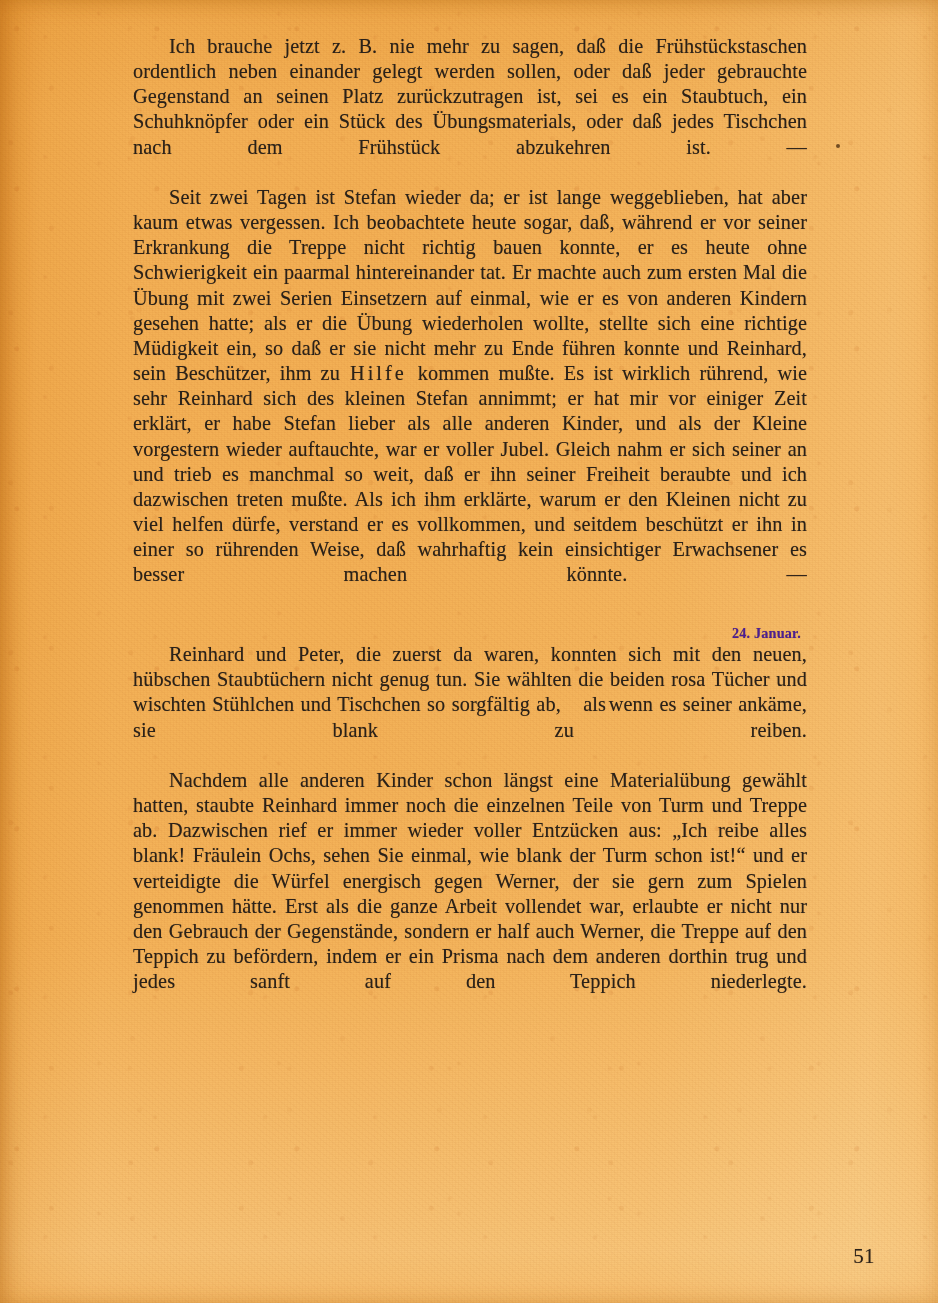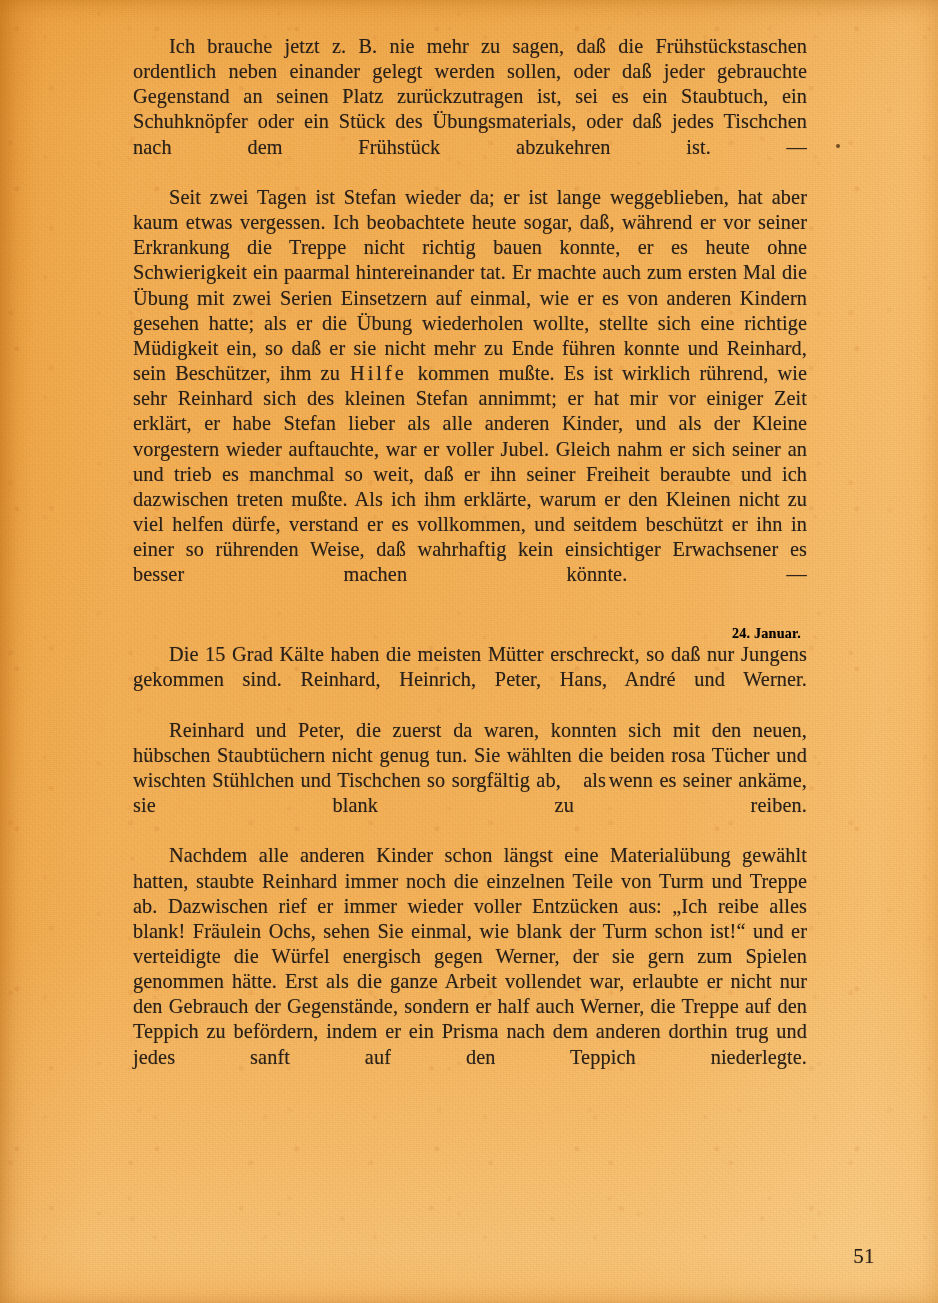--- a/index.html
+++ b/index.html
@@ -126,21 +126,21 @@
     display: inline-block;
     width: 100%;
   }
 
   
   .dateline {
     text-align: right;
     font-size: 14.2px;
     line-height: 16px;
     font-weight: bold;
-    color: #000000;
+    color: #4c1d95;
     letter-spacing: 0.2px;
     margin: 12.5px 0 1px 0;
     padding-right: 6px;
     text-shadow: 0 0 0.7px rgba(60,40,18,0.45);
   }
 
   
   .sperr {
     letter-spacing: 3.0px;
     padding-left: 1px;
@@ -204,23 +204,20 @@
     </p>
 
     <p class="para">
       <span>Seit zwei Tagen ist Stefan wieder da; er ist lange weggeblieben, hat aber kaum etwas vergessen. Ich beobachtete heute sogar, daß, während er vor seiner Erkrankung die Treppe nicht richtig bauen konnte, er es heute ohne Schwierigkeit ein paarmal hintereinander tat. Er machte auch zum ersten Mal die Übung mit zwei Serien Einsetzern auf einmal, wie er es von anderen Kindern gesehen hatte; als er die Übung wiederholen wollte, stellte sich eine richtige Müdigkeit ein, so daß er sie nicht mehr zu Ende führen konnte und Reinhard, sein Beschützer, ihm zu </span><span class="sperr">Hilfe</span><span> kommen mußte. Es ist wirklich rührend, wie sehr Reinhard sich des kleinen Stefan annimmt; er hat mir vor einiger Zeit erklärt, er habe Stefan lieber als alle anderen Kinder, und als der Kleine vorgestern wieder auftauchte, war er voller Jubel. Gleich nahm er sich seiner an und trieb es manchmal so weit, daß er ihn seiner Freiheit beraubte und ich dazwischen treten mußte. Als ich ihm erklärte, warum er den Kleinen nicht zu viel helfen dürfe, verstand er es vollkommen, und seitdem beschützt er ihn in einer so rührenden Weise, daß wahrhaftig kein einsichtiger Erwachsener es besser machen könnte. —</span>
     </p>
 
     <div class="dateline">
       <span>24. Januar.</span>
     </div>
 
-    <p class="para">
-      <span>Die 15 Grad Kälte haben die meisten Mütter erschreckt, so daß nur Jungens gekommen sind. Reinhard, Heinrich, Peter, Hans, André und Werner.</span>
-    </p>
 
     <p class="para">
       <span>Reinhard und Peter, die zuerst da waren, konnten sich mit den neuen, hübschen Staubtüchern nicht genug tun. Sie wählten die beiden rosa Tücher und wischten Stühlchen und Tischchen so sorgfältig ab, </span><span class="tight">als wenn</span><span> es seiner ankäme, sie blank zu reiben.</span>
     </p>
 
     <p class="para">
       <span>Nachdem alle anderen Kinder schon längst eine Materialübung gewählt hatten, staubte Reinhard immer noch die einzelnen Teile von Turm und Treppe ab. Dazwischen rief er immer wieder voller Entzücken aus: „Ich reibe alles blank! Fräulein Ochs, sehen Sie einmal, wie blank der Turm schon ist!“ und er verteidigte die Würfel energisch gegen Werner, der sie gern zum Spielen genommen hätte. Erst als die ganze Arbeit vollendet war, erlaubte er nicht nur den Gebrauch der Gegenstände, sondern er half auch Werner, die Treppe auf den Teppich zu befördern, indem er ein Prisma nach dem anderen dorthin trug und jedes sanft auf den Teppich niederlegte.</span>
     </p>
 
 

